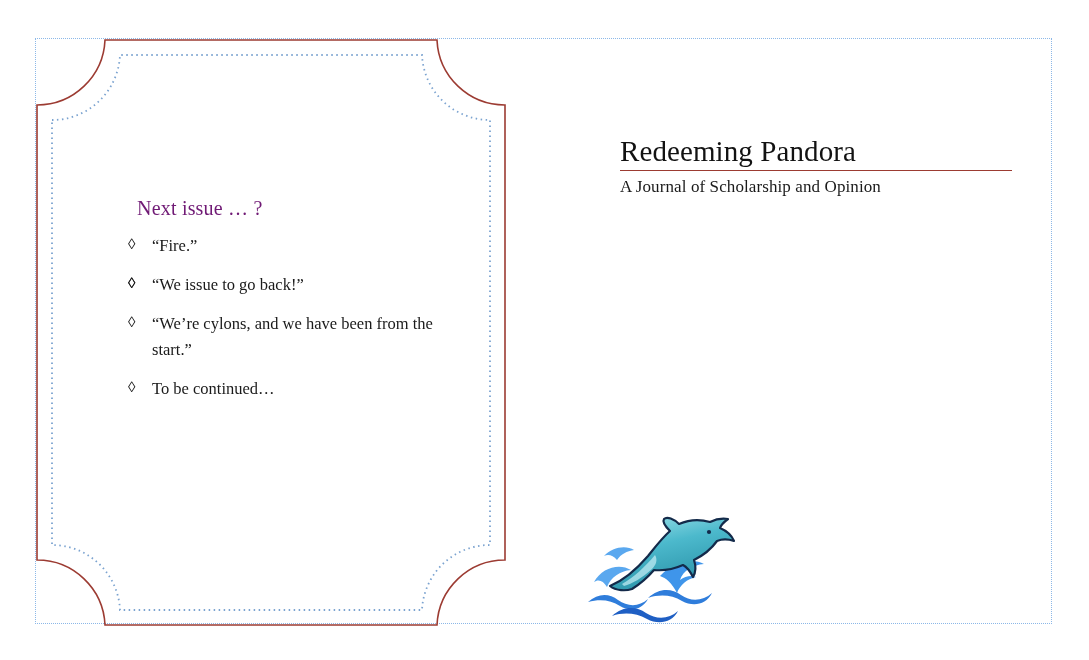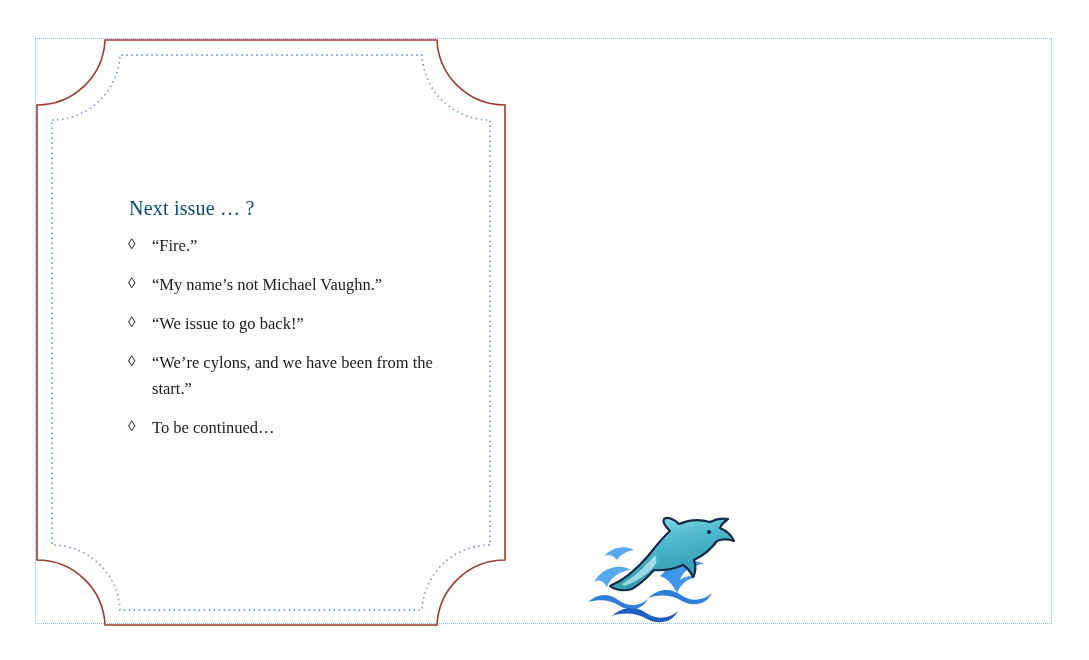--- a/index.html
+++ b/index.html
@@ -46,22 +46,22 @@
   
   .left-col {
     position: absolute;
     left: 126px;
     top: 196px;
     width: 330px;
   }
   .next-issue-heading {
     font-size: 20px;
     line-height: 1.25;
-    color: #0c4a6e;
-    margin: 0 0 12px 3px;
+    color: #701a75;
+    margin: 0 0 12px 11px;
     letter-spacing: .2px;
   }
   ul.issue-list {
     list-style: none;
     margin: 0;
     padding: 0;
   }
   ul.issue-list li {
     position: relative;
     padding-left: 26px;
@@ -153,37 +153,41 @@
   <div class="left-col">
     <div class="next-issue-heading">Next issue … ?</div>
 
     <ul class="issue-list">
       <li>
         <span class="lozenge">◊</span>
         <span>“Fire.”</span>
       </li>
       <li>
         <span class="lozenge">◊</span>
-        <span>“My name’s not Michael Vaughn.”</span>
       </li>
       <li>
         <span class="lozenge">◊</span>
         <span>“We issue to go back!”</span>
       </li>
       <li>
         <span class="lozenge">◊</span>
         <span>“We’re cylons, and we have been from the start.”</span>
       </li>
       <li>
         <span class="lozenge">◊</span>
         <span>To be continued…</span>
       </li>
     </ul>
   </div>
 
+  <div class="masthead">
+    <h1 class="masthead-title">Redeeming Pandora</h1>
+    <div class="masthead-rule"></div>
+    <div class="masthead-subtitle">A Journal of Scholarship and Opinion</div>
+  </div>
 
   <div class="dolphin-art">
     <svg viewBox="0 0 160 128" xmlns="http://www.w3.org/2000/svg">
       <defs>
         <linearGradient id="dolphinGrad" x1="0" y1="0" x2="0.4" y2="1">
           <stop offset="0%" stop-color="#9fe2ea"></stop>
           <stop offset="45%" stop-color="#4cb9cc"></stop>
           <stop offset="100%" stop-color="#2b93a9"></stop>
         </linearGradient>
       </defs>

